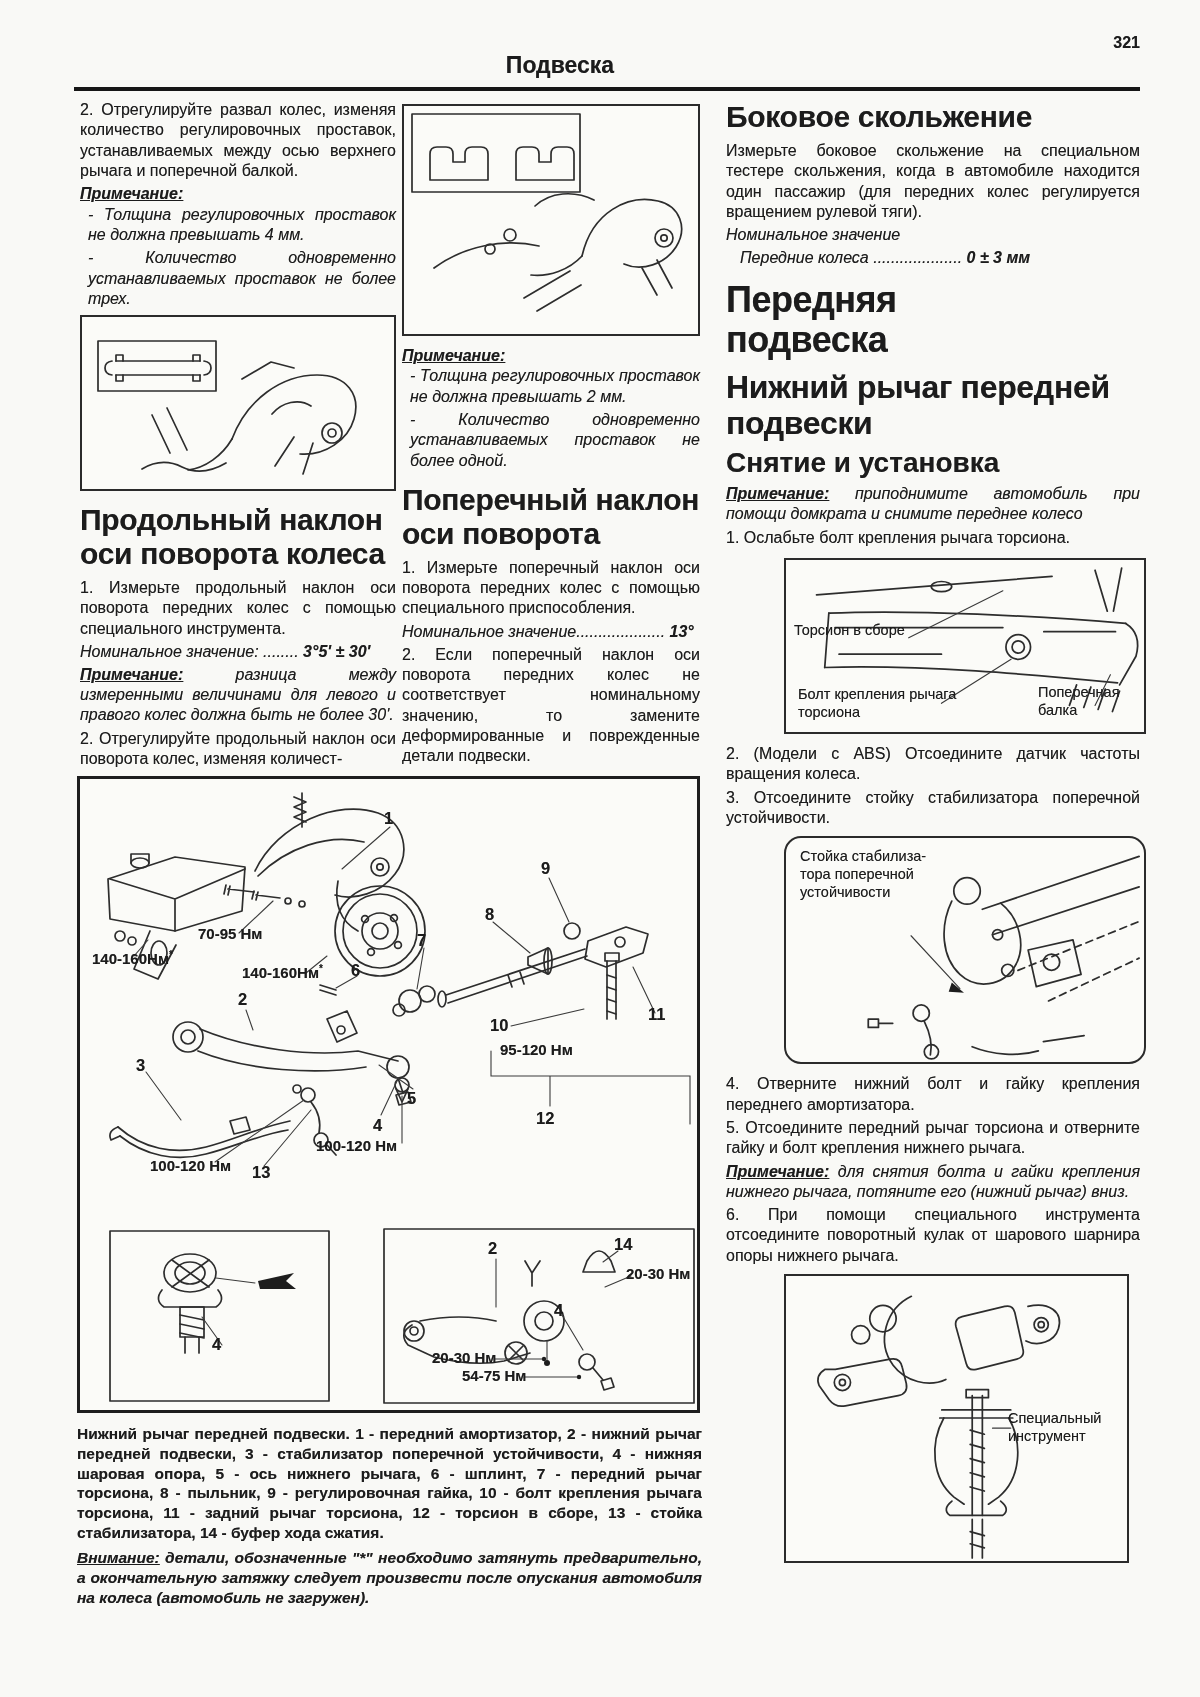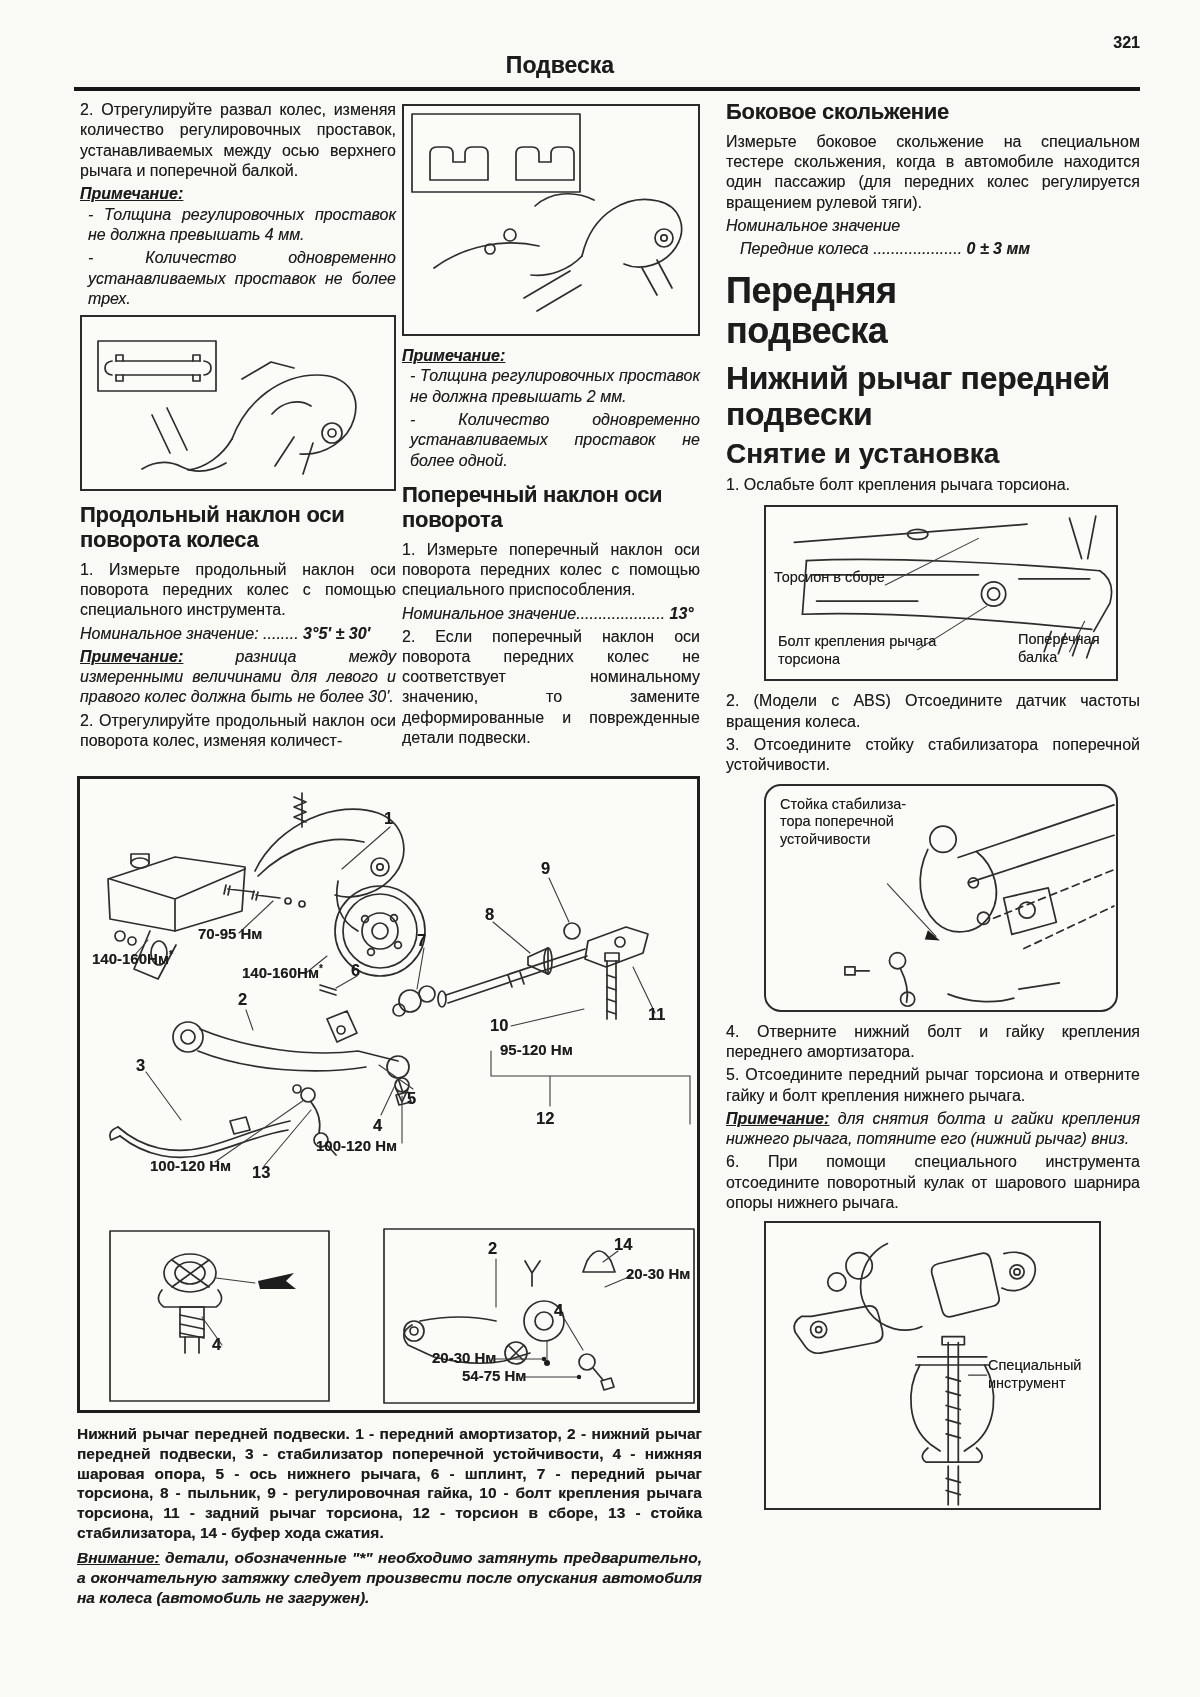--- a/index.html
+++ b/index.html
@@ -15,33 +15,33 @@
   .col{position:absolute;top:100px;}
   #colL{left:80px;width:316px;}
   #colM{left:402px;width:298px;}
   #colR{left:726px;width:414px;}
   .txt{font-size:16px;line-height:1.27;text-align:justify;margin:0 0 3px;}
   .it{font-style:italic;}
   .hang{padding-left:8px;}
   .nlabel{font-size:16px;line-height:1.27;font-style:italic;font-weight:700;
           text-decoration:underline;margin:0;}
   .u{text-decoration:underline;font-weight:700;}
-  .colhead{font-size:22px;font-weight:800;line-height:1.13;margin:12px 0 7px;letter-spacing:-.3px;}
+  .colhead{font-size:30px;font-weight:800;line-height:1.13;margin:12px 0 7px;letter-spacing:-.3px;}
   .chapter{font-size:36px;font-weight:800;line-height:1.12;margin:12px 0 8px;
            white-space:pre-line;letter-spacing:-.5px;}
   .sect{font-size:32px;font-weight:800;line-height:1.13;margin:0 0 6px;letter-spacing:-.3px;}
   .subsect{font-size:28px;font-weight:800;margin:2px 0 5px;}
   .spec{font-size:16px;line-height:1.25;font-style:italic;margin:0 0 3px;}
   .spec .val{font-weight:700;white-space:nowrap;}
   .spec.ind{padding-left:14px;}
   
   .figbox{position:relative;border:2px solid #2b2b2b;margin:6px 0 10px;background:#fbfbf8;}
   #figA{height:172px;}
   #figB{height:228px;margin-top:4px;}
-  .rfig{margin-left:38px;width:350px;}
+  .rfig{margin-left:58px;width:350px;padding-left:8px;}
   #figC{height:172px;margin-top:10px;}
   #figD{height:224px;margin-top:8px;border-radius:17px;}
   #figE{height:285px;width:333px;margin-top:8px;}
   .art{position:absolute;left:0;top:0;width:100%;height:100%;}
   .ln{fill:none;stroke:#2d2d2d;stroke-width:1.7;stroke-linecap:round;stroke-linejoin:round;}
   .thin{fill:none;stroke:#3b3b3b;stroke-width:1.1;stroke-linecap:round;}
   .solid{fill:#1d1d1d;stroke:none;}
   .flab{position:absolute;font-size:14.5px;line-height:1.22;white-space:pre-line;}
   
   #mainDiag{position:absolute;left:77px;top:776px;width:623px;height:637px;
@@ -133,20 +133,21 @@
   <div class="col" id="colR">
     <h3 class="colhead" style="margin-top:0">Боковое скольжение</h3>
     <p class="txt">Измерьте боковое скольжение на специальном тестере скольжения, когда в автомобиле находится один пассажир (для передних колес регулируется вращением рулевой тяги).</p>
     <p class="spec">Номинальное значение</p>
     <p class="spec ind"><span>Передние колеса ....................</span> <span class="val">0 ± 3 мм</span></p>
 
     <h1 class="chapter">Передняя
 подвеска</h1>
     <h2 class="sect">Нижний рычаг передней подвески</h2>
     <h3 class="subsect">Снятие и установка</h3>
+    <p class="txt it"><span class="u">Примечание:</span><span> приподнимите автомобиль при помощи домкрата и снимите переднее колесо</span></p>
     <p class="txt">1. Ослабьте болт крепления рычага торсиона.</p>
 
     <div class="figbox rfig" id="figC">
       <svg class="art" viewBox="0 0 346 168">
         <g class="ln">
           <path d="M28,34 L258,16"></path>
           <ellipse cx="150" cy="26" rx="10" ry="5"></ellipse>
           <path d="M300,10 l12,40 M326,8 l-8,42"></path>
           <path d="M40,52 C120,48 250,55 330,62"></path>
           <path d="M36,105 C130,102 240,112 322,120"></path>

